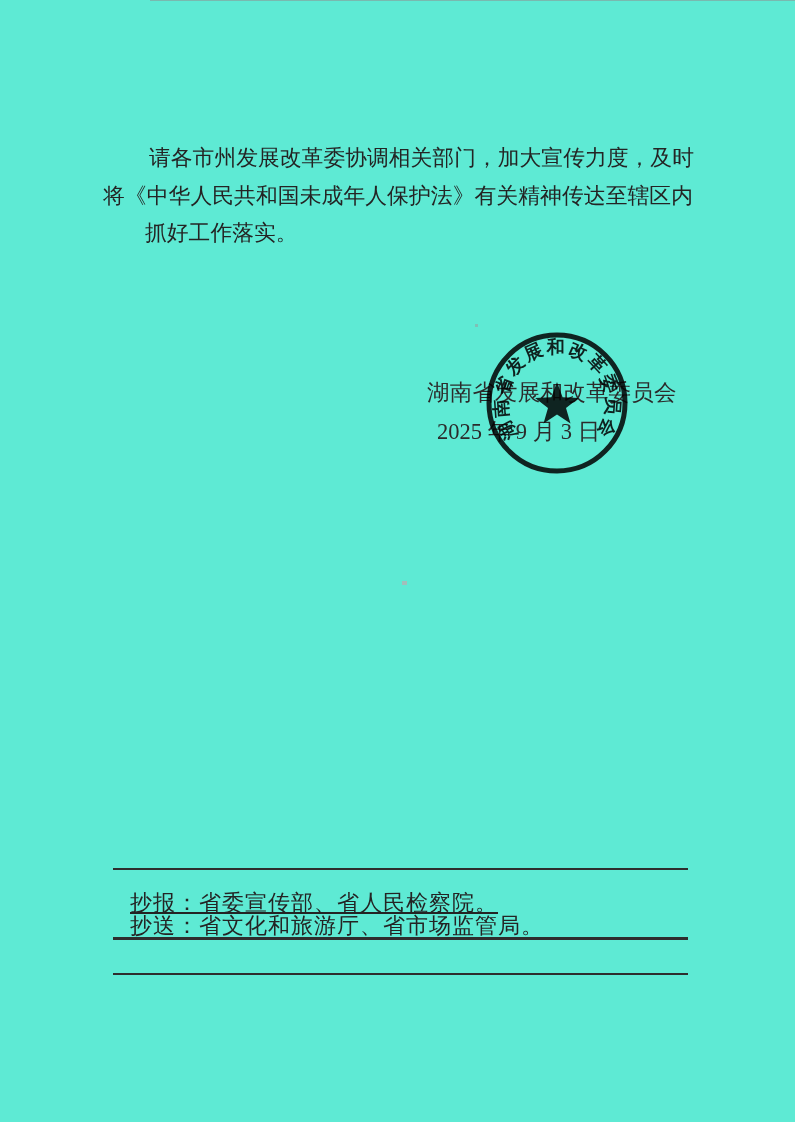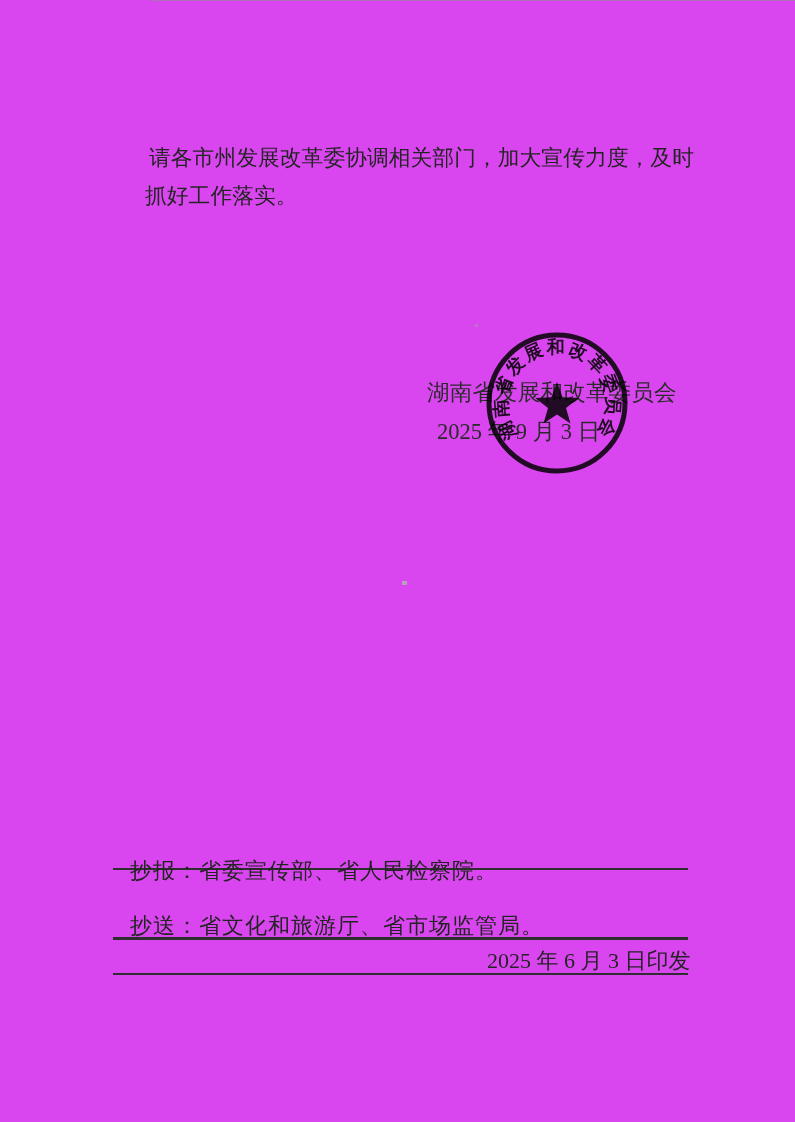--- a/index.html
+++ b/index.html
@@ -4,21 +4,21 @@
 <style>
   html, body { margin: 0; padding: 0; }
   body {
     width: 795px; height: 1122px;
     background: #ffffff;
     font-family: "Liberation Serif", "DejaVu Serif", serif;
     color: #262626;
     position: relative;
     overflow: hidden;
   }
-  .page { position: absolute; inset: 0; background: #d946ef; }
+  .page { position: absolute; inset: 0; background: #5eead4; }
 
   .scan-edge { position: absolute; top: 0; left: 150px; width: 645px; height: 1px;
                background: #8f8f8f; opacity: .55; }
 
   
   .body-text { position: absolute; left: 103px; top: 140px; width: 590px; }
   .body-text .line {
     height: 37.5px; line-height: 37.5px;
     font-size: 21.8px;
     text-align: justify; text-align-last: justify;
@@ -45,37 +45,38 @@
              background: #b3b3b3; opacity: .8; }
 
   
   .rule { position: absolute; left: 113px; width: 575px; background: #2e2e2e; }
   .rule-top    { top: 868px; height: 1.6px; }
   .rule-middle { top: 937px; height: 2.6px; }
   .rule-bottom { top: 973px; height: 2px; }
 
   .cc-line { position: absolute; left: 130px; font-size: 22px; color: #242424;
              white-space: nowrap; letter-spacing: 1px; }
-  .cc-report { top: 856px; }
+  .cc-report { top: 888px; text-decoration: underline; }
   .cc-send   { top: 911px; }
 
   .issuing-office { position: absolute; left: 133px; top: 946px; font-size: 22px;
                     color: #242424; white-space: nowrap; letter-spacing: 1px; }
   .print-date     { position: absolute; left: 487px; top: 946px; font-size: 22px;
                     color: #242424; white-space: nowrap; }
 </style>
 </head>
 <body>
 
 <div class="page">
 
   <div class="scan-edge"></div>
 
   <div class="body-text">
     <div class="line indent">请各市州发展改革委协调相关部门，加大宣传力度，及时</div>
+    <div class="line">将《中华人民共和国未成年人保护法》有关精神传达至辖区内</div>
     <div class="line last">抓好工作落实。</div>
   </div>
 
   <div class="sig-org">湖南省发展和改革委员会</div>
   <div class="sig-date">2025 年 9 月 3 日</div>
 
   <svg class="seal" viewBox="0 0 150 150" xmlns="http://www.w3.org/2000/svg">
     <defs>
       <path id="sealArc" d="M 34.0 103.7 A 50 50 0 1 1 116.0 103.7" fill="none"></path>
     </defs>
@@ -89,17 +90,16 @@
   <div class="speck-a"></div>
   <div class="speck-b"></div>
 
   <div class="rule rule-top"></div>
 
   <div class="cc-line cc-report">抄报：省委宣传部、省人民检察院。</div>
   <div class="cc-line cc-send">抄送：省文化和旅游厅、省市场监管局。</div>
 
   <div class="rule rule-middle"></div>
 
-  <div class="print-date">2025 年 6 月 3 日印发</div>
 
   <div class="rule rule-bottom"></div>
 
 </div>
 
 </body></html>

